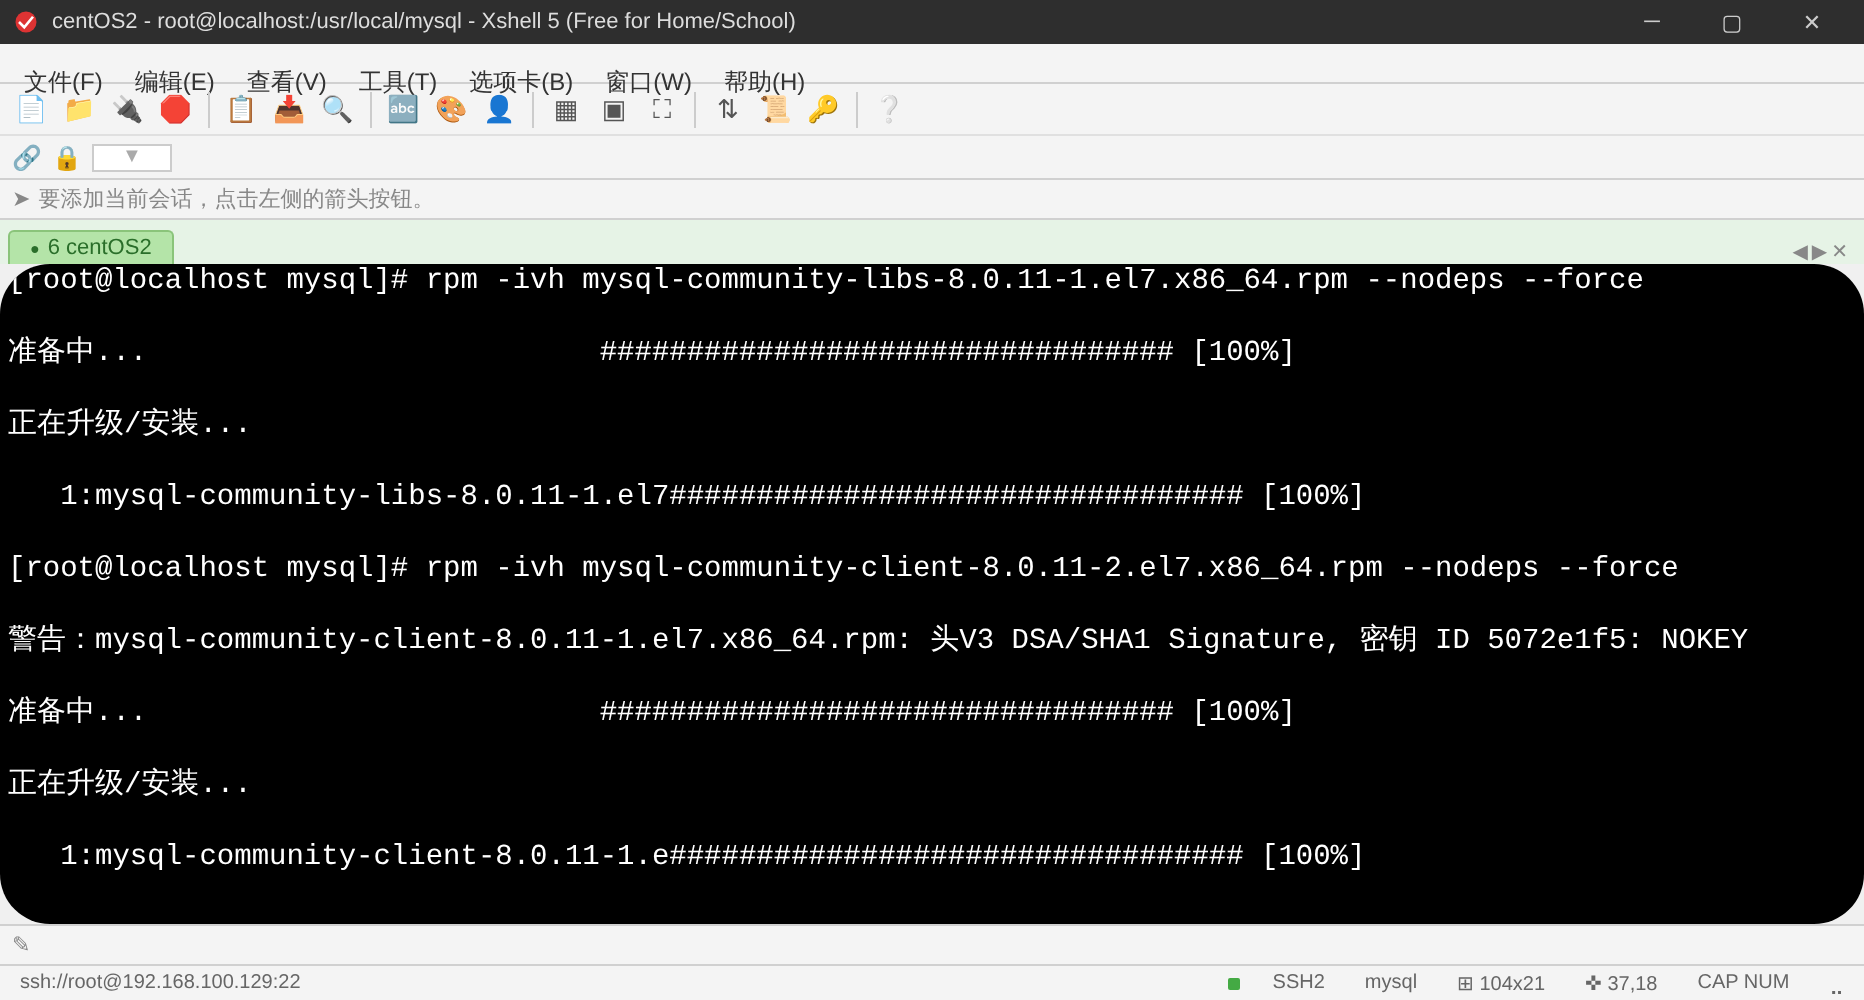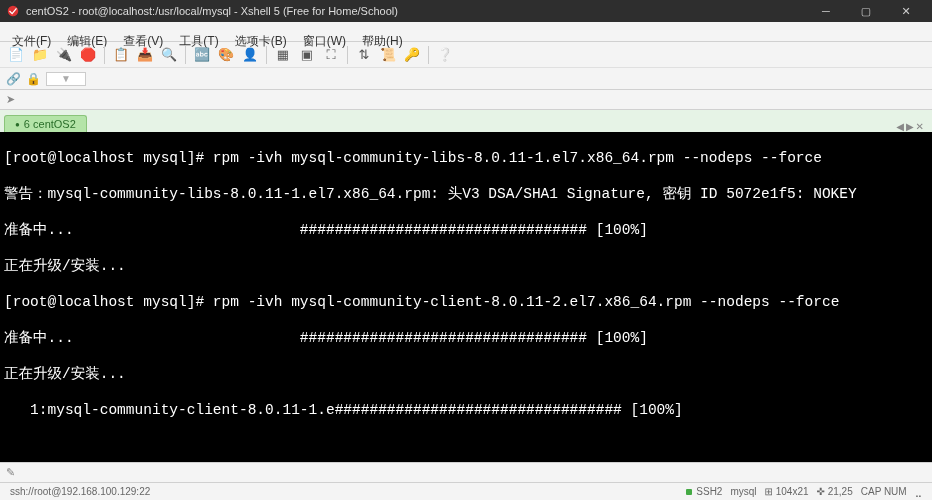--- a/index.html
+++ b/index.html
@@ -15,24 +15,24 @@
   .toolbar1 .sep { width: 1px; height: 18px; background: #ccc; margin: 0 2px; }
   .addr-row { background: #f4f4f4; height: 22px; display: flex; align-items: center; padding: 0 6px; gap: 6px; border-bottom: 1px solid #d0d0d0; }
   .addr-row .addr-icon { width: 14px; height: 14px; color: #888; }
   .addr-row .addr-text { font-size: 11px; color: #888; flex: 1; }
   .addr-row .pwfield { width: 40px; height: 14px; border: 1px solid #ccc; background: #fff; font-size: 10px; color: #aaa; display: flex; align-items: center; justify-content: center; }
   .hint-row { background: #f4f4f4; height: 20px; display: flex; align-items: center; padding: 0 6px; gap: 4px; border-bottom: 1px solid #d0d0d0; font-size: 11px; color: #888; }
   .tabbar { background: #e6f3e6; height: 22px; display: flex; align-items: flex-end; padding: 0 4px; position: relative; }
   .tab { background: #b4e4a8; border: 1px solid #8ac47a; border-bottom: none; padding: 2px 10px; font-size: 11px; color: #2a6e2a; border-radius: 3px 3px 0 0; display: flex; align-items: center; gap: 4px; }
   .tab .dot { color: #2a6e2a; font-size: 8px; }
   .tabbar .arrows { margin-left: auto; display: flex; gap: 2px; font-size: 10px; color: #888; padding-right: 4px; }
-  .terminal { background: #000; color: #fff; font-family: Consolas, "Courier New", monospace; font-size: 14.5px; line-height: 18px; padding: 17px 4px; height: calc(500px - 22px - 20px - 26px - 22px - 20px - 22px - 20px - 18px); overflow: hidden; white-space: pre; }
+  .terminal { background: #000; color: #fff; font-family: Consolas, "Courier New", monospace; font-size: 14.5px; line-height: 18px; padding: 0 4px; height: calc(500px - 22px - 20px - 26px - 22px - 20px - 22px - 20px - 18px); overflow: hidden; white-space: pre; border-radius: 25px; }
   .terminal .line { display: block; white-space: pre; } .white { color: #fff; }
   .hint2 { background: #f4f4f4; height: 20px; display: flex; align-items: center; padding: 0 6px; font-size: 11px; color: #888; border-top: 1px solid #d0d0d0; }
-  .statusbar { background: #f4f4f4; height: 18px; display: flex; align-items: center; padding: 0 6px; font-size: 10px; color: #666; border-top: 1px solid #d0d0d0; }
+  .statusbar { background: #f4f4f4; height: 18px; display: flex; align-items: center; padding: 0 6px; font-size: 10px; color: #666; border-top: 1px solid #d0d0d0; gap: 12px; }
   .statusbar .sp { flex: 1; }
   .statusbar .seg { padding: 0 4px; }
   .statusbar .ind { width: 6px; height: 6px; background: #4a4; border-radius: 1px; }
 </style>
 </head>
 <body>
 
 <div class="titlebar">
   <svg class="icon" viewBox="0 0 16 16">
       <circle cx="8" cy="8" r="6" fill="#d33"></circle>
@@ -80,39 +80,41 @@
 </div>
 
 <div class="addr-row">
   <span class="addr-icon">🔗</span>
   <span class="addr-icon">🔒</span>
   <span class="pwfield">▼</span>
 </div>
 
 <div class="hint-row">
   <span>➤</span>
+  <span>要添加当前会话，点击左侧的箭头按钮。</span>
 </div>
 
 <div class="tabbar">
   <div class="tab">
     <span class="dot">●</span>
     <span>6 centOS2</span>
   </div>
   <div class="arrows">
     <span>◀</span>
     <span>▶</span>
     <span>✕</span>
   </div>
 </div>
 
 <div class="terminal" id="term"><span class="line"><span class="white">[</span><span class="white">root@localhost mysql</span><span class="white">]# rpm -ivh mysql-community-libs-8.0.11-1.el7.x86_64.rpm --nodeps --force</span></span>
-<span class="line"><span class="white">警告：mysql-community-libs-8.0.11-1.el7.x86_64.rpm: 头V3 DSA/SHA1 Signature, 密钥 ID 5072e1f5: NOKEY</span></span>
 <span class="line"><span class="white">准备中...                          ################################# [100%]</span></span>
 <span class="line"><span class="white">正在升级/安装...</span></span>
+<span class="line"><span class="white">   1:mysql-community-libs-8.0.11-1.el7################################# [100%]</span></span>
 <span class="line"><span class="white">[</span><span class="white">root@localhost mysql</span><span class="white">]# rpm -ivh mysql-community-client-8.0.11-2.el7.x86_64.rpm --nodeps --force</span></span>
+<span class="line"><span class="white">警告：mysql-community-client-8.0.11-1.el7.x86_64.rpm: 头V3 DSA/SHA1 Signature, 密钥 ID 5072e1f5: NOKEY</span></span>
 <span class="line"><span class="white">准备中...                          ################################# [100%]</span></span>
 <span class="line"><span class="white">正在升级/安装...</span></span>
 <span class="line"><span class="white">   1:mysql-community-client-8.0.11-1.e################################# [100%]</span></span>
 
 
 
 
 
 
 
@@ -126,16 +128,16 @@
   <span>✎ </span>
 </div>
 
 <div class="statusbar">
   <span class="seg">ssh://root@192.168.100.129:22</span>
   <span class="sp"></span>
   <span class="ind"></span>
   <span class="seg">SSH2</span>
   <span class="seg">mysql</span>
   <span class="seg">⊞ <span>104x21</span></span>
-  <span class="seg">✜ <span>21,25</span></span>
+  <span class="seg">✜ <span>37,18</span></span>
   <span class="seg">CAP  NUM</span>
   <span class="seg">⣀</span>
 </div>
 
 </body></html>

